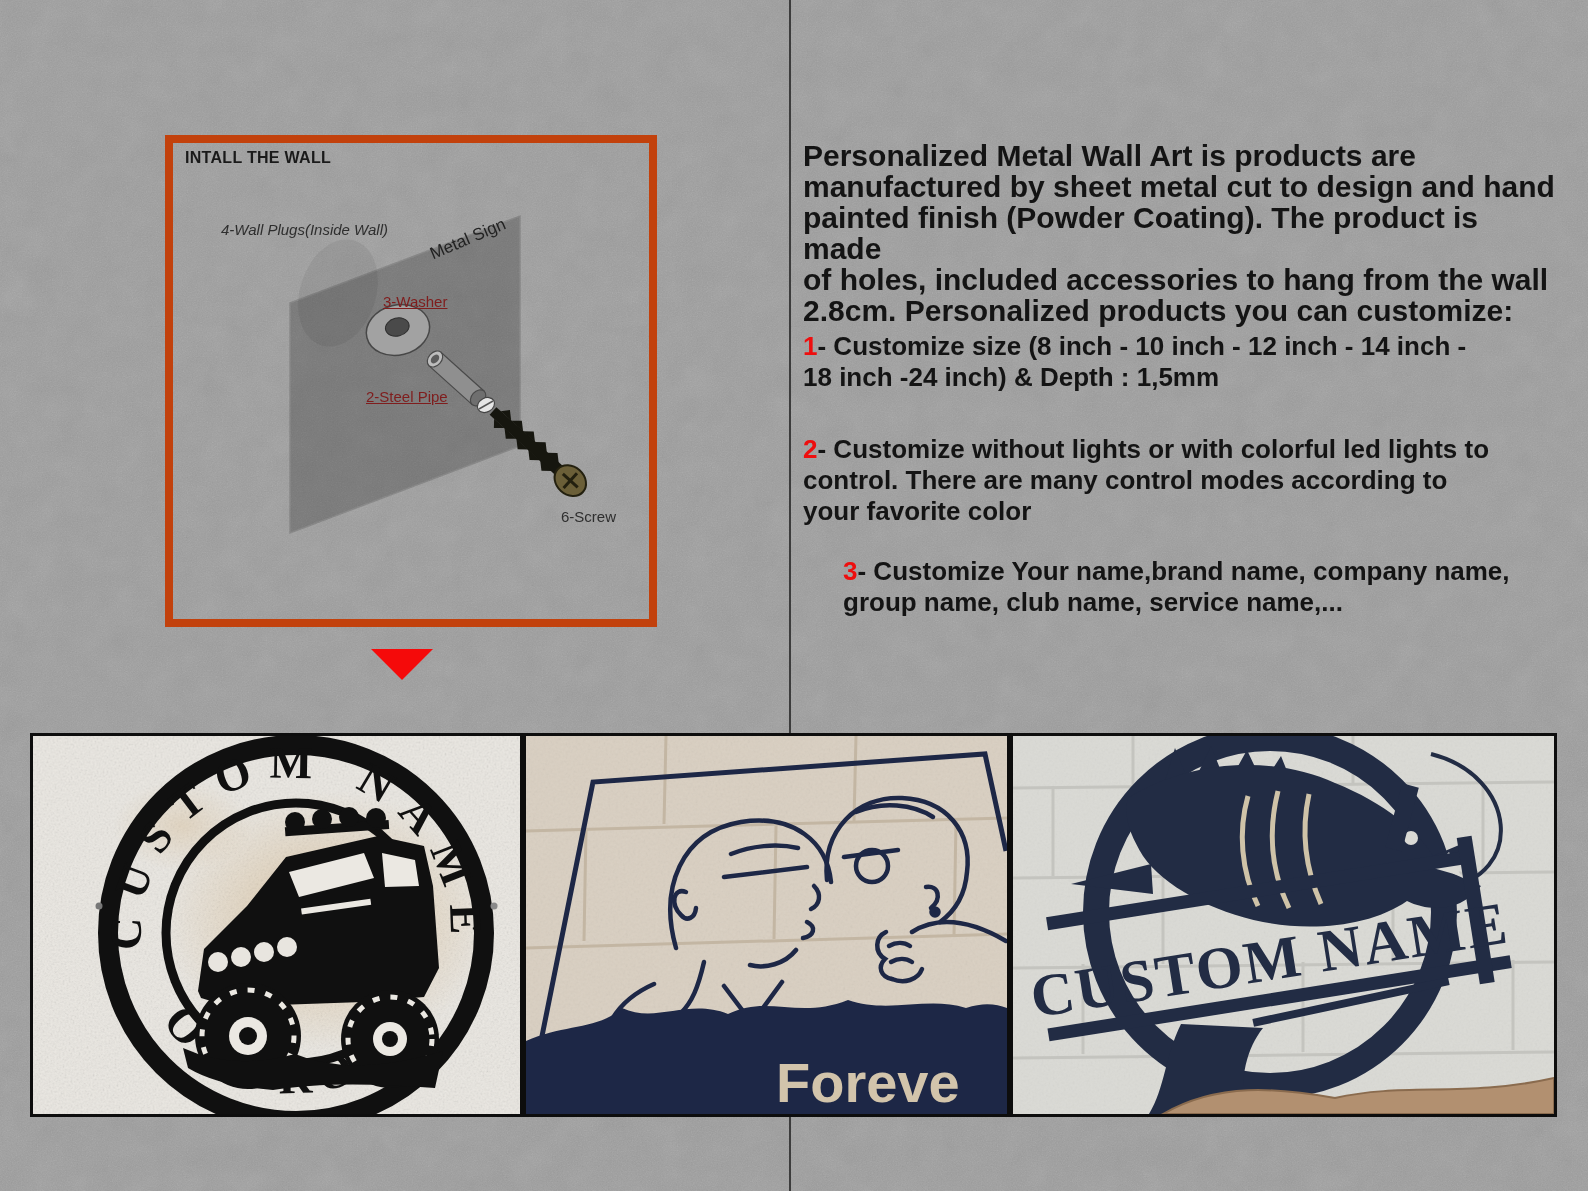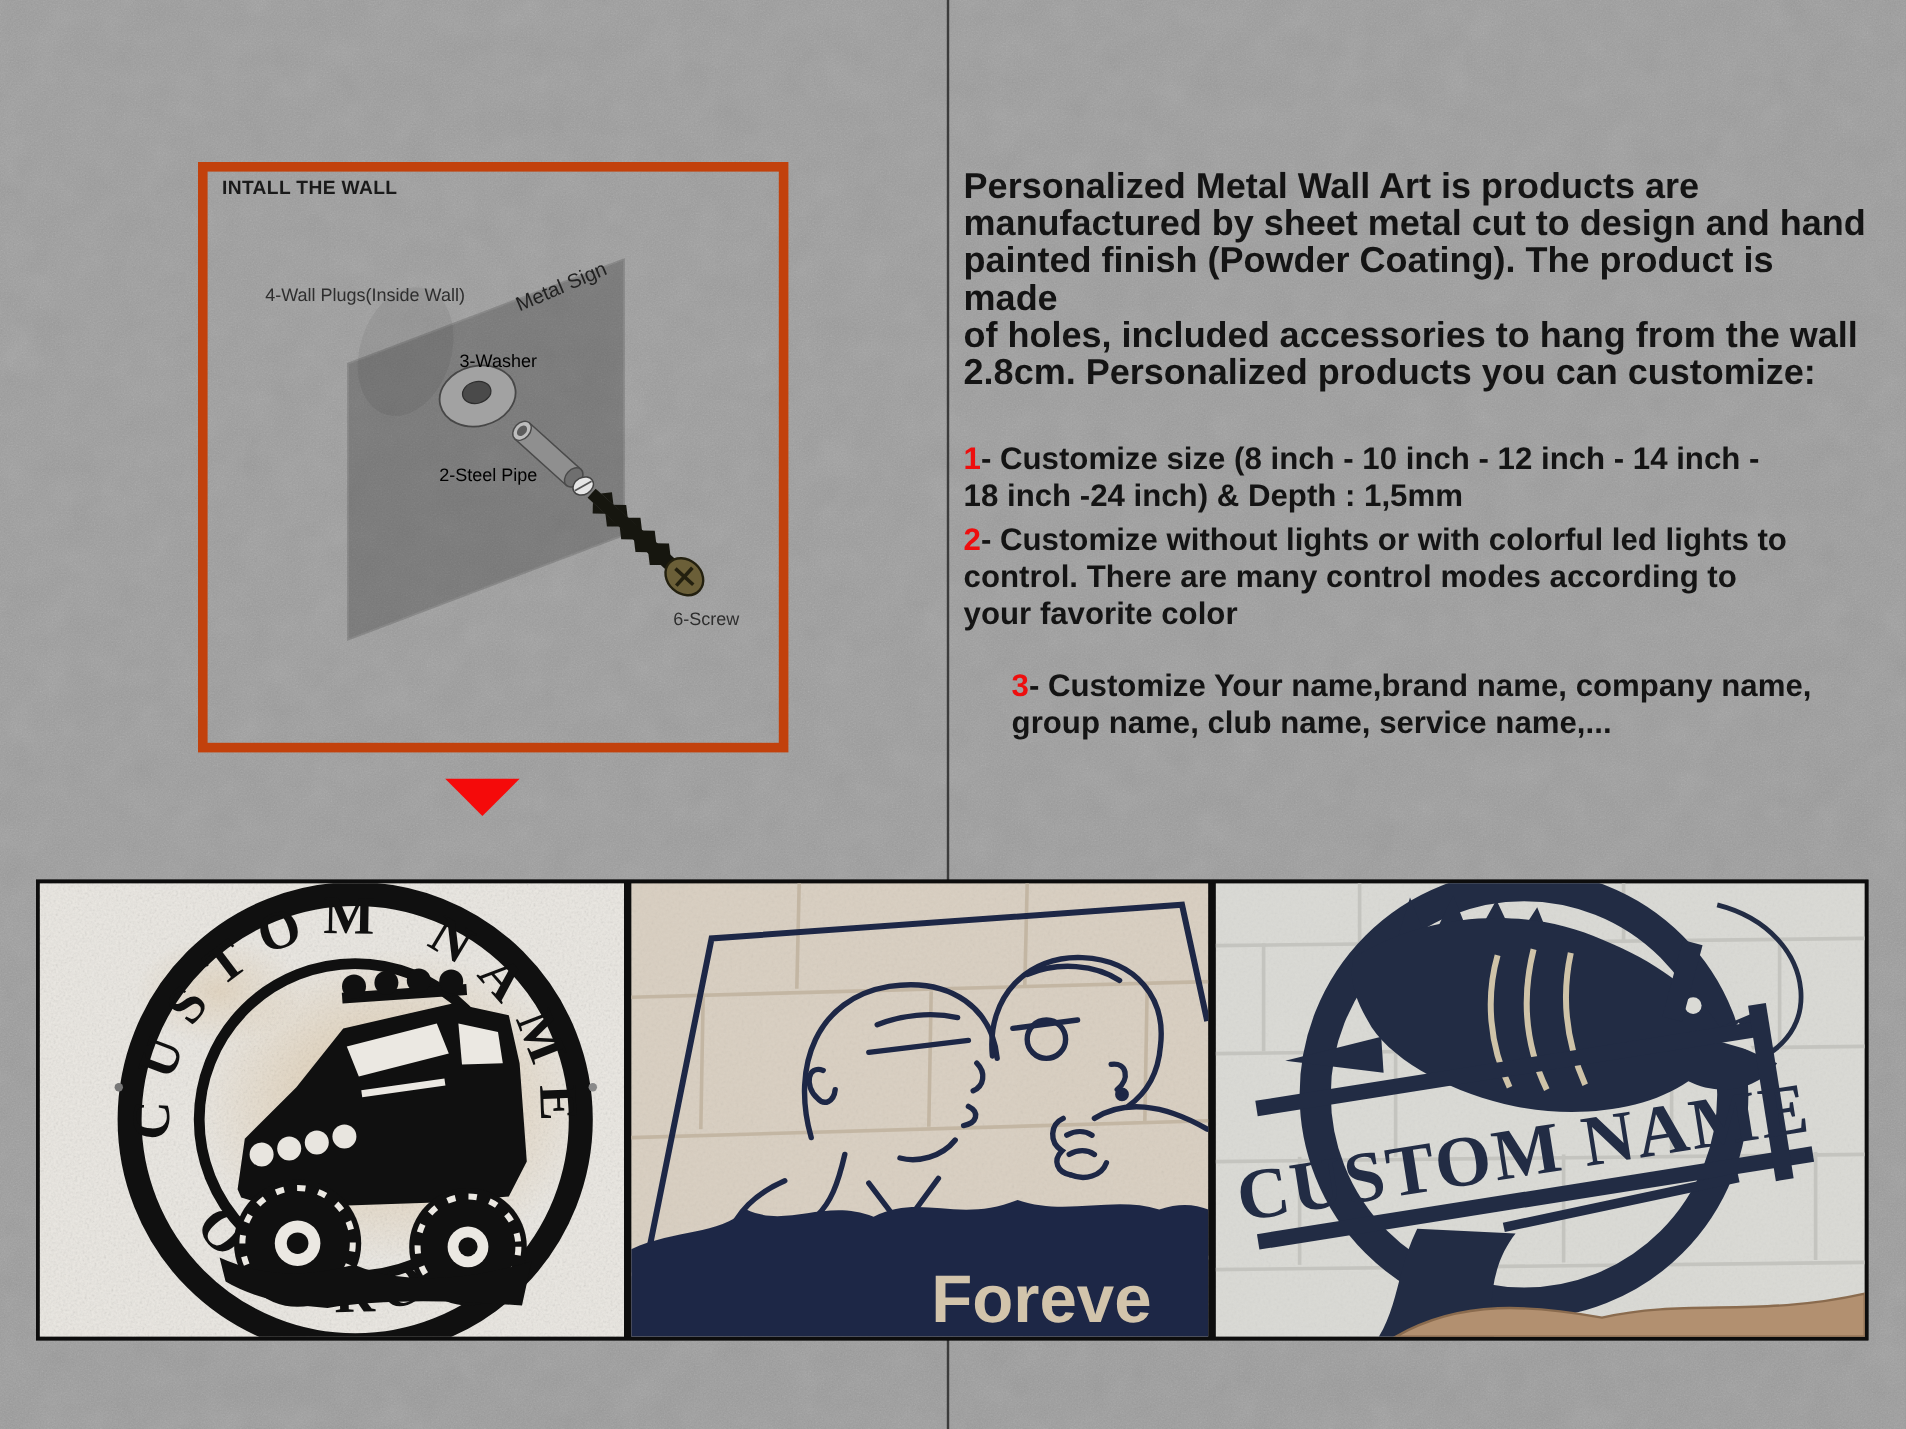--- a/index.html
+++ b/index.html
@@ -8,39 +8,39 @@
   #root{position:relative;width:1588px;height:1191px;overflow:hidden;}
   .bg-noise{position:absolute;left:0;top:0;z-index:0;}
   .vline{position:absolute;left:789px;top:0;width:2px;height:1191px;background:#3c3c3c;z-index:1;}
 
   
   .diagram{position:absolute;left:165px;top:135px;width:476px;height:476px;
            border:8px solid #c2410c;z-index:2;}
   .diagram-title{position:absolute;left:12px;top:6px;font-size:16px;font-weight:bold;color:#1a1a1a;letter-spacing:.3px;}
   .diagram-svg{position:absolute;left:0;top:0;}
   .dlabel{position:absolute;font-size:15px;color:#2e2e2e;white-space:nowrap;}
-  .dlabel.onpanel{color:#000000;}
+  .dlabel.onpanel{color:#7f1d1d;text-decoration:underline;}
   .dlabel-sign{position:absolute;font-size:17px;color:#222;white-space:nowrap;
                transform:rotate(-23deg);transform-origin:left center;}
 
   
   .red-arrow{position:absolute;left:371px;top:649px;width:0;height:0;z-index:2;
              border-left:31px solid transparent;border-right:31px solid transparent;
              border-top:31px solid #f50a0a;}
 
   
   .article{position:absolute;left:803px;top:0;width:760px;height:730px;z-index:2;color:#141414;}
   .article h1{position:absolute;left:0;top:34px;margin:0;font-size:42px;line-height:1.05;
               font-weight:bold;color:#0d0d0d;letter-spacing:0;}
   .intro{position:absolute;left:0;top:140px;font-size:30px;line-height:31px;font-weight:bold;
          white-space:pre-line;}
   .item{position:absolute;left:0;font-size:26px;line-height:31px;font-weight:bold;}
   .item .num{color:#ee0e0e;}
   .item .itxt{white-space:pre-line;color:#141414;}
-  .item1{top:331px;margin-top:36px;} .item2{top:434px;} .item3{top:556px;margin-left:40px;}
+  .item1{top:331px;} .item2{top:434px;} .item3{top:556px;margin-left:40px;}
 
   
   .photos{position:absolute;left:30px;top:733px;width:1527px;height:384px;z-index:3;
           background:#0d0d0d;border:3px solid #0d0d0d;box-sizing:border-box;
           display:flex;gap:6px;}
   .photos svg{display:block;flex:0 0 auto;}
 </style>
 </head>
 <body>
 
@@ -89,21 +89,21 @@
       <g transform="translate(320,268) rotate(42)">
         <path d="M0,-5 L96,-6 L96,6 L0,5 Z" fill="#16160f"></path>
         <path d="M6,-5 L12,-12 L20,-5 L28,-12 L36,-5 L44,-12 L52,-5 L60,-12 L68,-5 L76,-12 L84,-5 Z" fill="#16160f"></path>
         <path d="M6,5 L12,12 L20,5 L28,12 L36,5 L44,12 L52,5 L60,12 L68,5 L76,12 L84,5 Z" fill="#16160f"></path>
         <ellipse cx="104" cy="0" rx="17" ry="14" fill="#6b5f38" stroke="#23200f" stroke-width="2"></ellipse>
         <line x1="94" y1="0" x2="114" y2="0" stroke="#23200f" stroke-width="3"></line>
         <line x1="104" y1="-10" x2="104" y2="10" stroke="#23200f" stroke-width="3"></line>
       </g>
     </svg>
     <span class="diagram-title">INTALL THE WALL</span>
-    <div class="dlabel" style="left:48px;top:95px;">4-Wall Plugs(Inside Wall)</div>
+    <div class="dlabel" style="left:48px;top:78px;font-style:italic;">4-Wall Plugs(Inside Wall)</div>
     <div class="dlabel-sign" style="left:258px;top:102px;">Metal Sign</div>
     <div class="dlabel onpanel" style="left:210px;top:150px;">3-Washer</div>
     <div class="dlabel onpanel" style="left:193px;top:245px;">2-Steel Pipe</div>
     <div class="dlabel" style="left:388px;top:365px;">6-Screw</div>
   </div>
 
   <div class="red-arrow"></div>
 
   <div class="article">
     <div class="intro">Personalized Metal Wall Art is products are

